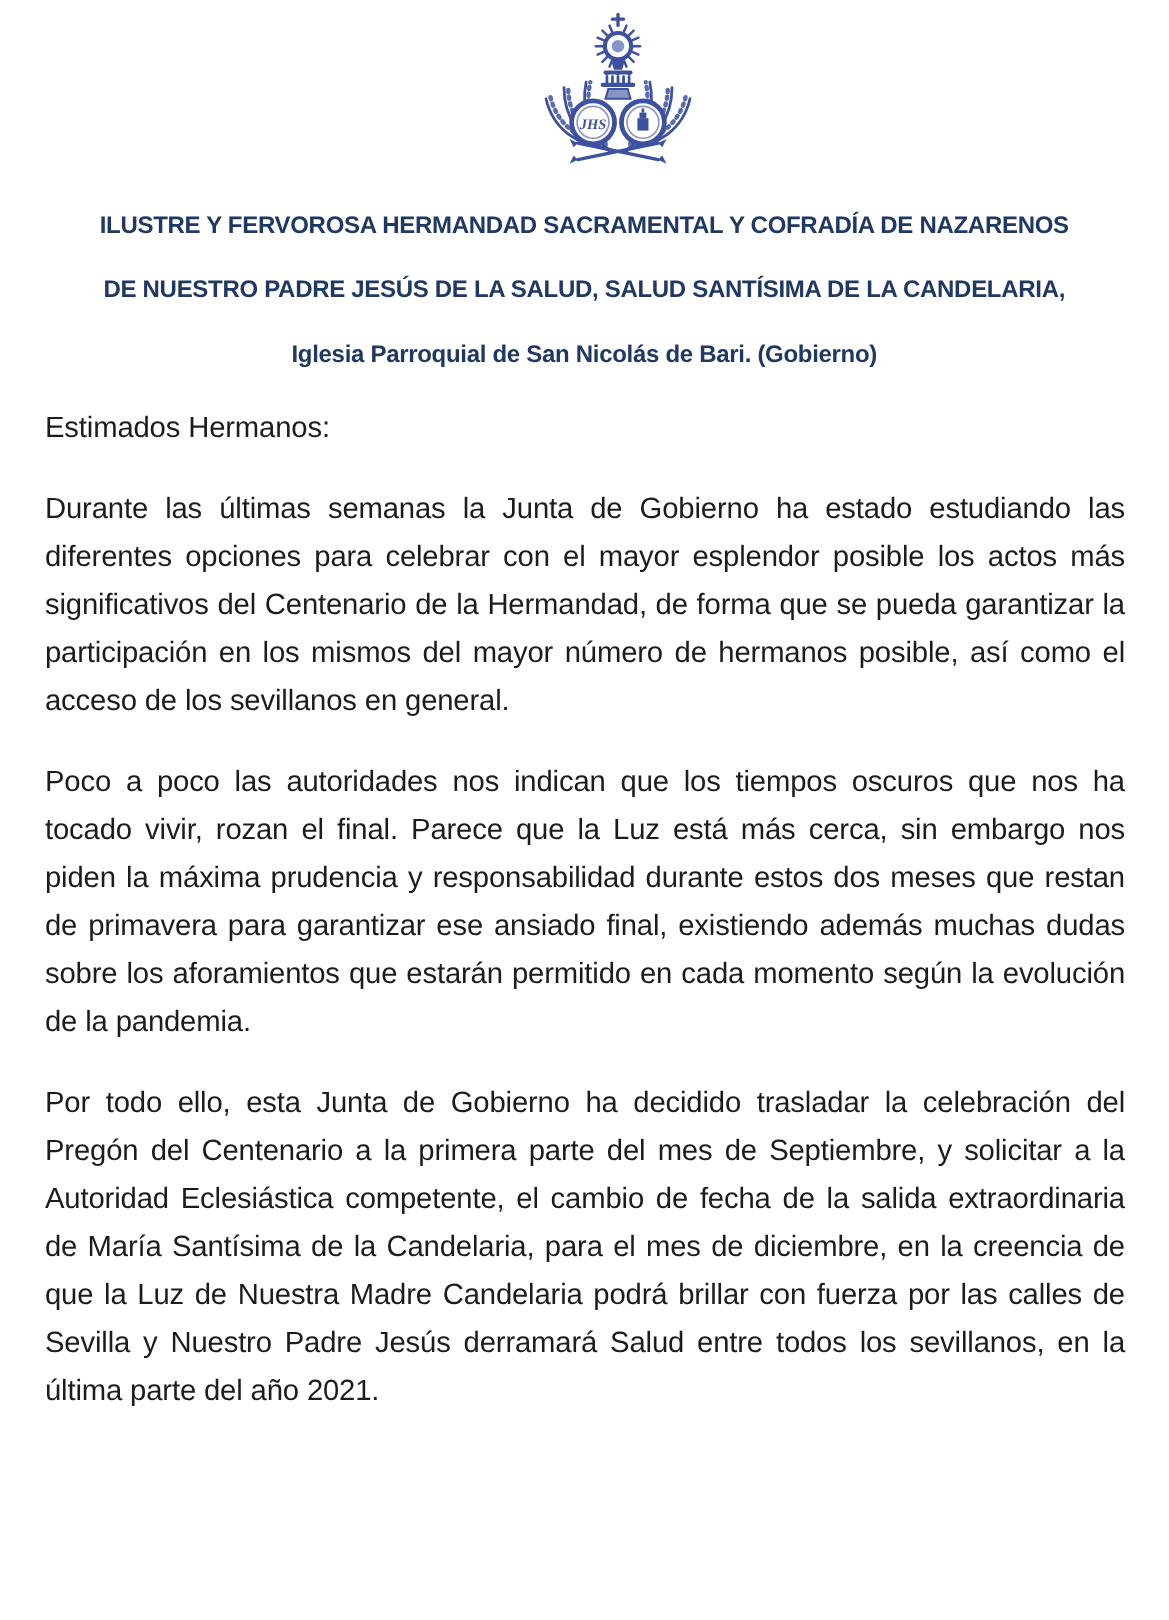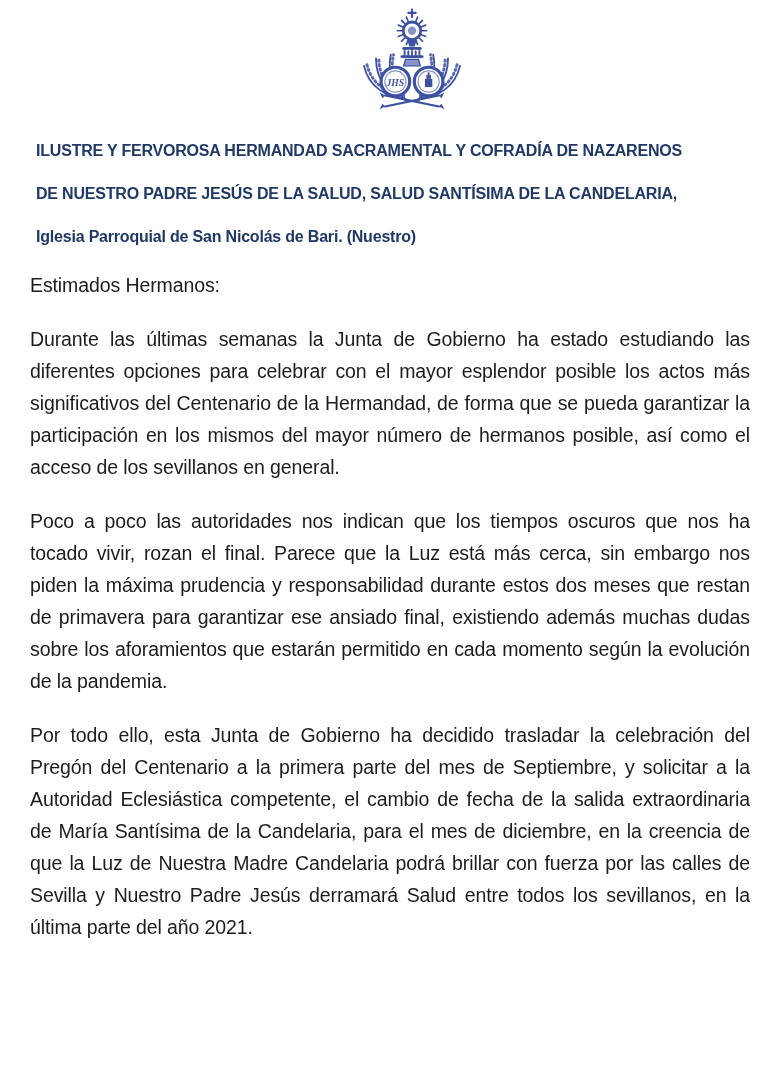--- a/index.html
+++ b/index.html
@@ -19,21 +19,21 @@
     padding-top: 8px;
     text-align: center;
     height: 114px;
     padding-left: 44px;
   }
   .emblem-row svg {
     display: inline-block;
   }
   .header-block {
     margin-top: 20px;
-    text-align: left;
+    text-align: center;
   }
   .header-line {
     font-size: 16px;
     font-weight: 700;
     color: #1f3864;
     letter-spacing: -0.2px;
     margin: 0 36px 26px 36px;
     line-height: 17px;
   }
   .header-line.subtitle {
@@ -147,21 +147,21 @@
         </g>
 
         <text x="47" y="83.5" font-size="10.5" font-weight="bold" fill="#3e51a0" text-anchor="middle" font-family="Liberation Serif, serif" font-style="italic">JHS</text>
       </svg>
     </span>
   </div>
 
   <div class="header-block">
     <div class="header-line">ILUSTRE Y FERVOROSA HERMANDAD SACRAMENTAL Y COFRADÍA DE NAZARENOS</div>
     <div class="header-line">DE NUESTRO PADRE JESÚS DE LA SALUD, SALUD SANTÍSIMA DE LA CANDELARIA,</div>
-    <div class="header-line subtitle">Iglesia Parroquial de San Nicolás de Bari. (Nuestro)</div>
+    <div class="header-line subtitle">Iglesia Parroquial de San Nicolás de Bari. (Gobierno)</div>
   </div>
 
   <div class="letter-body">
     <p class="salutation">Estimados Hermanos:</p>
     <p class="para">Durante las últimas semanas la Junta de Gobierno ha estado estudiando las diferentes opciones para celebrar con el mayor esplendor posible los actos más significativos del Centenario de la Hermandad, de forma que se pueda garantizar la participación en los mismos del mayor número de hermanos posible, así como el acceso de los sevillanos en general.</p>
     <p class="para">Poco a poco las autoridades nos indican que los tiempos oscuros que nos ha tocado vivir, rozan el final. Parece que la Luz está más cerca, sin embargo nos piden la máxima prudencia y responsabilidad durante estos dos meses que restan de primavera para garantizar ese ansiado final, existiendo además muchas dudas sobre los aforamientos que estarán permitido en cada momento según la evolución de la pandemia.</p>
     <p class="para">Por todo ello, esta Junta de Gobierno ha decidido trasladar la celebración del Pregón del Centenario a la primera parte del mes de Septiembre, y solicitar a la Autoridad Eclesiástica competente, el cambio de fecha de la salida extraordinaria de María Santísima de la Candelaria, para el mes de diciembre, en la creencia de que la Luz de Nuestra Madre Candelaria podrá brillar con fuerza por las calles de Sevilla y Nuestro Padre Jesús derramará Salud entre todos los sevillanos, en la última parte del año 2021.</p>
   </div>
 
 </div>

